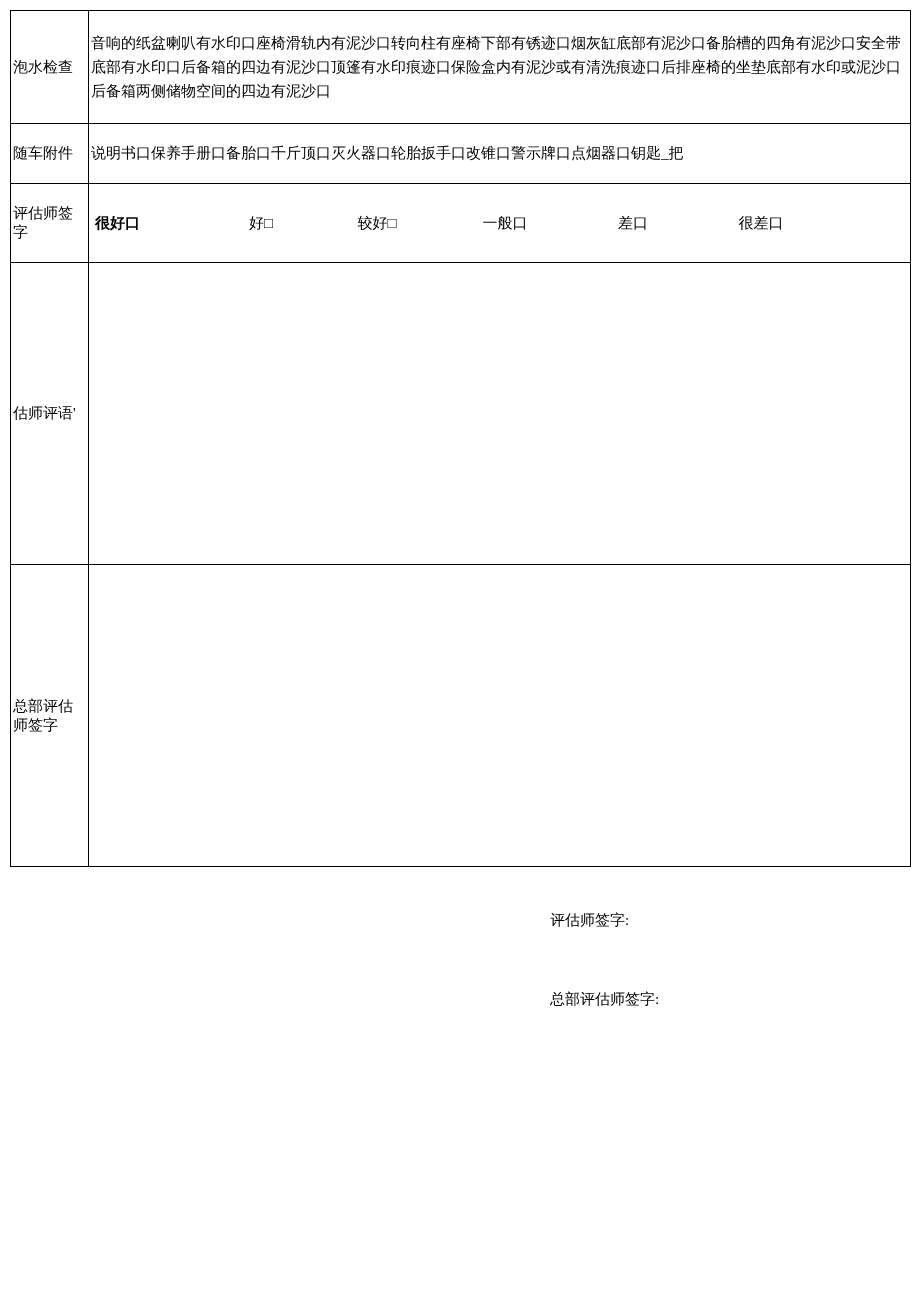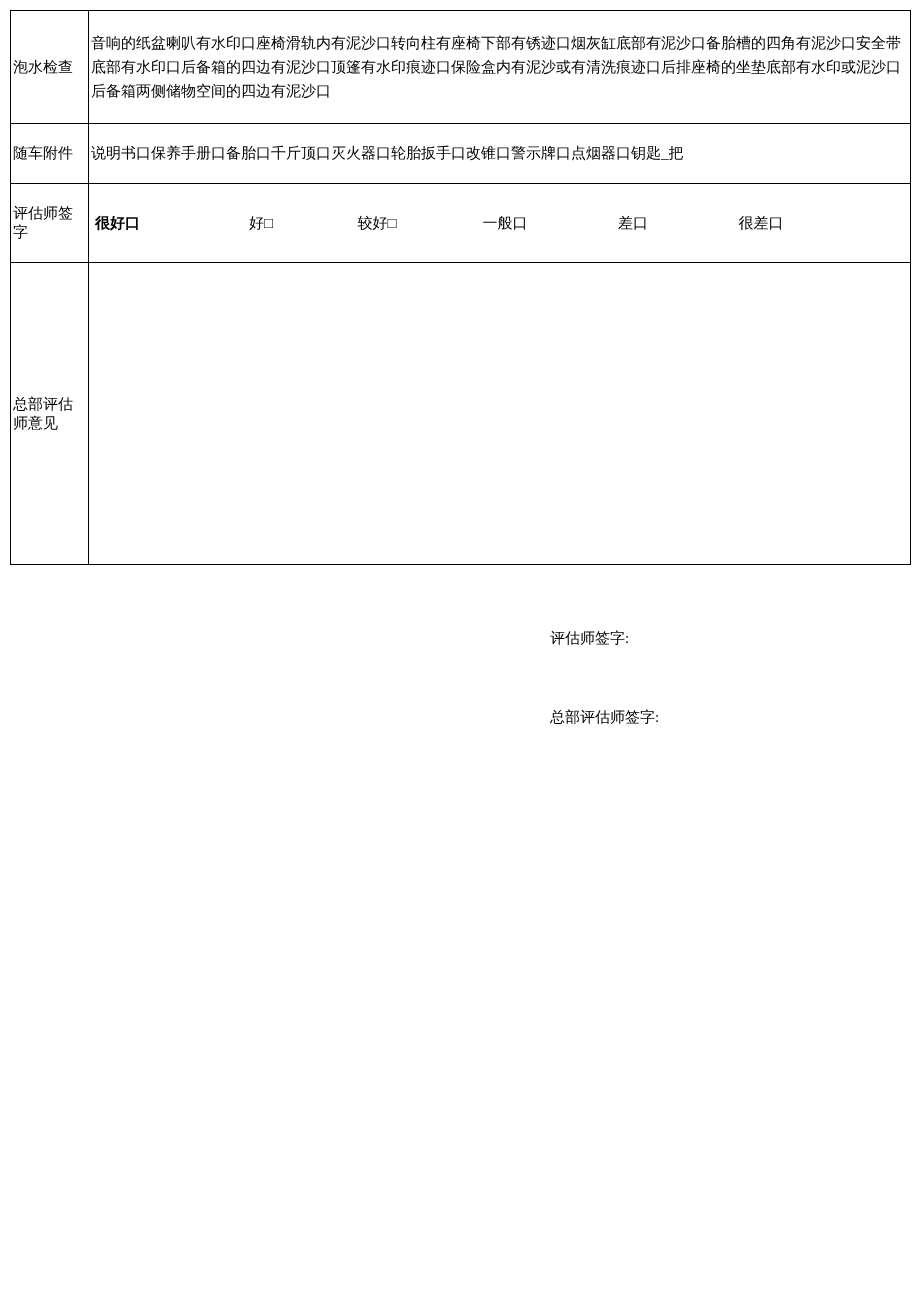--- a/index.html
+++ b/index.html
@@ -44,21 +44,21 @@
     .eval-item { width: 116px; text-align: center; }
     .eval-item-wide { width: 140px; text-align: center; }
     .content-cell { padding: 2px 2px; vertical-align: top; line-height: 1.6; }
     .accessories-text { text-align: left; }
     .sig-block {
       width: 900px;
       margin-top: 40px;
     }
     .sig-line {
       margin-left: 540px;
-      margin-top: 64px;
+      margin-top: 44px;
       margin-bottom: 60px;
     }
     .sig-line2 {
       margin-left: 540px;
       margin-top: 42px;
     }
     .price-label { text-align: center; width: 160px; }
   </style>
 </head>
 <body>
@@ -90,23 +90,27 @@
         <span class="eval-item0">很好口</span>
         <span class="eval-item">好□</span>
         <span class="eval-item">较好□</span>
         <span class="eval-item-wide">一般口</span>
         <span class="eval-item">差口</span>
         <span class="eval-item-wide">很差口</span>
       </div>
     </td>
   </tr>
 
+  <tr class="row-comment">
+    <td class="label-cell">估师评语'</td>
+    <td colspan="4"></td>
+  </tr>
 
   <tr class="row-hq">
-    <td class="label-cell">总部评估师意见</td>
+    <td class="label-cell">总部评估师签字</td>
     <td colspan="4"></td>
   </tr>
 
 </tbody>
   </table>
 
 <div class="sig-block">
   <div class="sig-line">评估师签字:</div>
   <div class="sig-line2">总部评估师签字:</div>
 </div>

